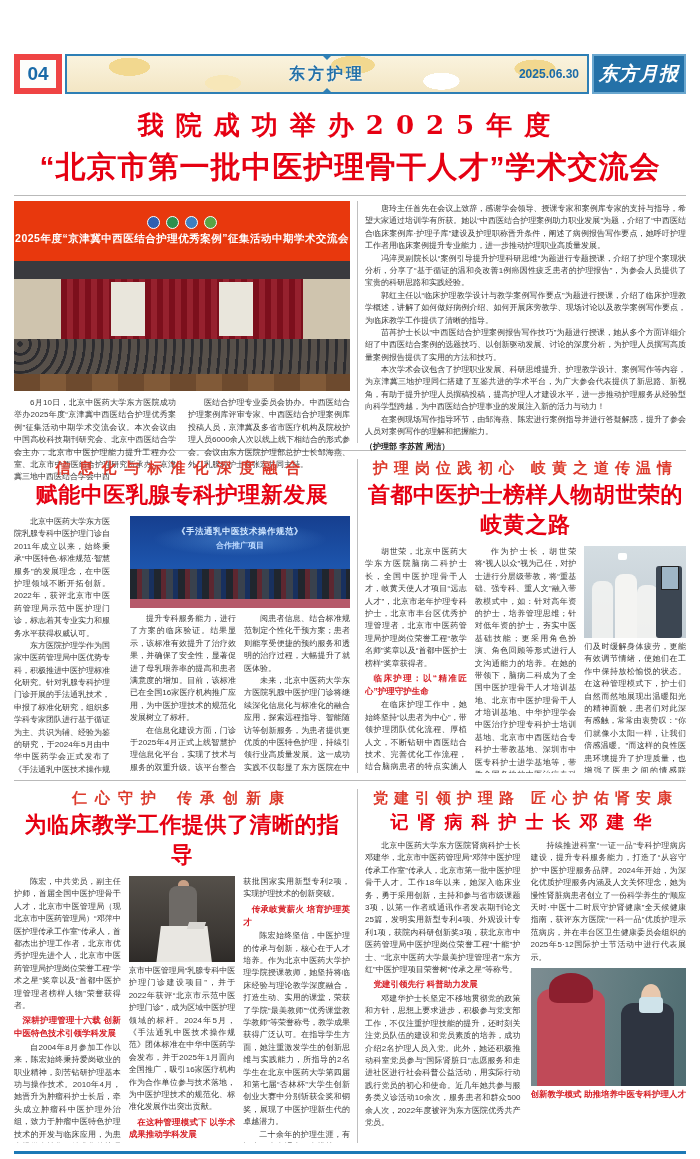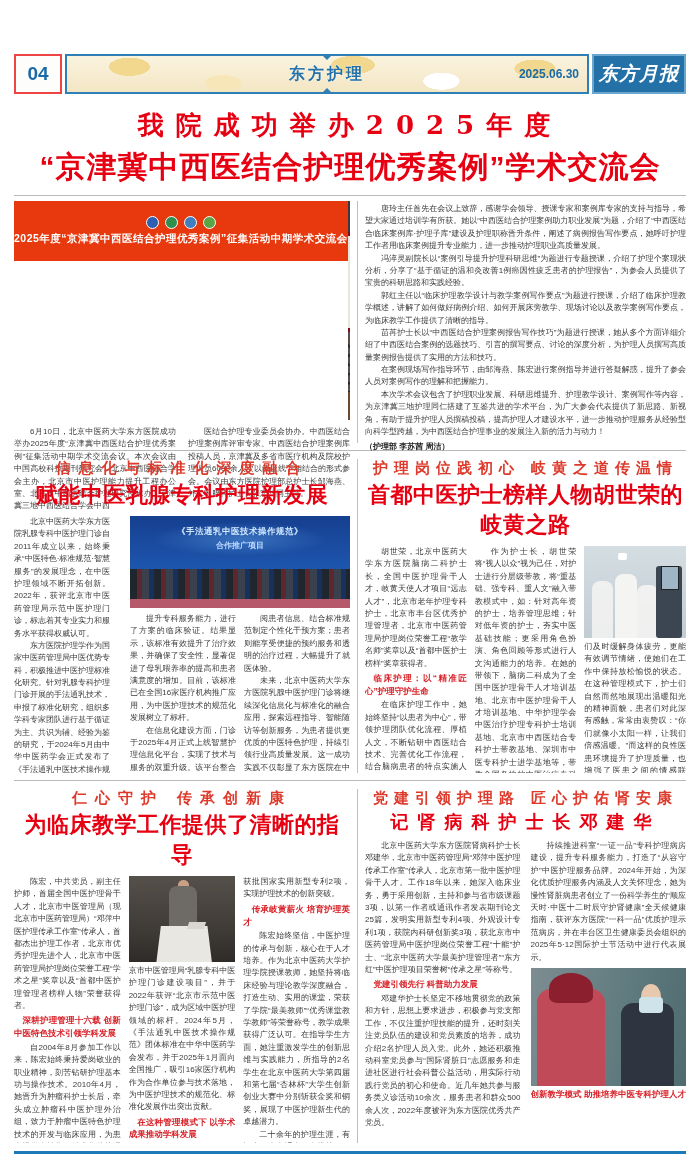--- a/index.html
+++ b/index.html
@@ -3,21 +3,21 @@
 <meta charset="utf-8">
 <style>
   * { margin:0; padding:0; box-sizing:border-box; }
   html,body { background:#ffffff; }
   .page { width:700px; height:1159px; margin:0 auto; background:#fff; position:relative;
           font-family:"Liberation Sans","DejaVu Sans",sans-serif; color:#333; overflow:hidden; }
   .inner { padding:54px 14px 0 14px; }
 
   
   .hdr { display:flex; height:40px; gap:3px; }
-  .pagenum { width:48px; border:2px solid #ef4444; background:#fdfdfb; color:#1a6aa8;
+  .pagenum { width:48px; border:6px solid #ef4444; background:#fdfdfb; color:#1a6aa8;
              font-weight:bold; font-size:19px; display:flex; align-items:center; justify-content:center; }
   .strip { flex:1; border:2px solid #2e7fb5; position:relative; display:flex; align-items:center;
            background:
              radial-gradient(ellipse 34px 15px at 12% 30%, #f2d88f 0 60%, transparent 61%),
              radial-gradient(ellipse 30px 13px at 30% 75%, #f7e7b8 0 60%, transparent 61%),
              radial-gradient(ellipse 36px 15px at 55% 25%, #f2d88f 0 60%, transparent 61%),
              radial-gradient(ellipse 30px 14px at 72% 70%, #ffffff 0 60%, transparent 61%),
              radial-gradient(ellipse 34px 15px at 90% 35%, #f2d88f 0 60%, transparent 61%),
              linear-gradient(#faf3de,#f3e6c4); }
   .strip:before, .strip:after { content:""; position:absolute; left:50%; transform:translateX(-50%);
@@ -51,21 +51,21 @@
   .byline { font-size:8px; font-weight:bold; text-align:left; color:#222; margin-top:3px; }
 
   .kicker { text-align:center; color:#dd3a2c; font-weight:bold; font-family:"DejaVu Serif",serif; }
   .title  { text-align:center; color:#e60012; font-weight:900; }
 
   
   .top-sec { height:247px; padding-top:5px; }
   .top-left { width:336px; }
   .top-right { flex:1; padding-top:2px; }
 
-  .photo1 { width:100%; height:219px; display:flex; flex-direction:row; overflow:hidden; }
+  .photo1 { width:100%; height:190px; display:flex; flex-direction:column; overflow:hidden; }
   .photo1-banner { height:60px; background:#e8380d; color:#fff; display:flex; flex-direction:column;
                    align-items:center; justify-content:center; gap:3px; }
   .logos { display:flex; gap:6px; }
   .logo { width:13px; height:13px; border-radius:50%; border:1px solid #fff; }
   .photo1-text { font-size:10.5px; font-weight:bold; letter-spacing:0.5px; white-space:nowrap; }
   .hall { flex:1; position:relative; background:
           linear-gradient(#3a3a3e 0 14%, transparent 14%),
           linear-gradient(90deg, #cfc4ae 0 14%, #8a1520 14% 86%, #cfc4ae 86%),
           #8a1520; }
   .hall .curtain { position:absolute; top:14%; left:14%; right:14%; bottom:38%;
@@ -144,21 +144,21 @@
     <div class="hdr">
       <div class="pagenum">04</div>
       <div class="strip">
         <span class="strip-title">东方护理</span>
         <span class="strip-date">2025.06.30</span>
       </div>
       <div class="masthead">东方月报</div>
     </div>
 
     <div class="lead-kicker">我院成功举办2025年度</div>
-    <div class="lead-title">“京津冀中西医结合护理优秀案例”学术交流会</div>
+    <div class="lead-title">“北京市第一批中医护理骨干人才”学术交流会</div>
     <div class="hr"></div>
 
     <div class="row top-sec">
       <div class="top-left">
         <div class="photo1">
           <div class="photo1-banner">
             <div class="logos">
               <span class="logo" style="background:#2f5fb0"></span>
               <span class="logo" style="background:#2e8f4e"></span>
               <span class="logo" style="background:#3f7fc0"></span>
@@ -177,23 +177,23 @@
         <div class="cap2">
           <p class="body">6月10日，北京中医药大学东方医院成功举办2025年度“京津冀中西医结合护理优秀案例”征集活动中期学术交流会议。本次会议由中国高校科技期刊研究会、北京中西医结合学会主办，北京市中医护理能力提升工程办公室、北京市中西医结合护理研究所承办，京津冀三地中西医结合学会中西</p>
           <p class="body">医结合护理专业委员会协办。中西医结合护理案例库评审专家、中西医结合护理案例库投稿人员，京津冀及多省市医疗机构及院校护理人员6000余人次以线上线下相结合的形式参会。会议由东方医院护理部总护士长邹海燕、外二乳腺科护士长张宏共同主持。</p>
         </div>
       </div>
       <div class="vline"></div>
       <div class="top-right">
         <p class="body">唐玲主任首先在会议上致辞，感谢学会领导、授课专家和案例库专家的支持与指导，希望大家通过培训学有所获。她以“中西医结合护理案例助力职业发展”为题，介绍了“中西医结合临床案例库·护理子库”建设及护理职称晋升条件，阐述了病例报告写作要点，她呼吁护理工作者用临床案例提升专业能力，进一步推动护理职业高质量发展。</p>
         <p class="body">冯淬灵副院长以“案例引导提升护理科研思维”为题进行专题授课，介绍了护理个案现状分析，分享了“基于循证的温和灸改善1例癌因性疲乏患者的护理报告”，为参会人员提供了宝贵的科研思路和实践经验。</p>
         <p class="body">郭红主任以“临床护理教学设计与教学案例写作要点”为题进行授课，介绍了临床护理教学概述，讲解了如何做好病例介绍、如何开展床旁教学、现场讨论以及教学案例写作要点，为临床教学工作提供了清晰的指导。</p>
-        <p class="body">苗苒护士长以“中西医结合护理案例报告写作技巧”为题进行授课，她从多个方面详细介绍了中西医结合案例的选题技巧、引言的撰写要点、讨论的深度分析，为护理人员撰写高质量案例报告提供了实用的方法和技巧。</p>
+        <p class="body">苗苒护士长以“中西医结合护理案例报告写作技巧”为题进行授课，她从多个方面详细介绍了中西医结合案例的选题技巧、以创新驱动发展、讨论的深度分析，为护理人员撰写高质量案例报告提供了实用的方法和技巧。</p>
+        <p class="body">本次学术会议包含了护理职业发展、科研思维提升、护理教学设计、案例写作等内容，为京津冀三地护理同仁搭建了互鉴共进的学术平台，为广大参会代表提供了新思路、新视角，有助于提升护理人员撰稿投稿，提高护理人才建设水平，进一步推动护理服务从经验型向科学型跨越，为中西医结合护理事业的发展注入新的活力与动力！</p>
         <p class="body">在案例现场写作指导环节，由邹海燕、陈宏进行案例指导并进行答疑解惑，提升了参会人员对案例写作的理解和把握能力。</p>
-        <p class="body">本次学术会议包含了护理职业发展、科研思维提升、护理教学设计、案例写作等内容，为京津冀三地护理同仁搭建了互鉴共进的学术平台，为广大参会代表提供了新思路、新视角，有助于提升护理人员撰稿投稿，提高护理人才建设水平，进一步推动护理服务从经验型向科学型跨越，为中西医结合护理事业的发展注入新的活力与动力！</p>
         <div class="byline">（护理部 李苏茜 周洁）</div>
       </div>
     </div>
 
     <div class="hr"></div>
 
     <div class="row mid-sec">
 
       <div class="mid-left">
         <div class="kicker k-md">信息化与标准化深度融合</div>

